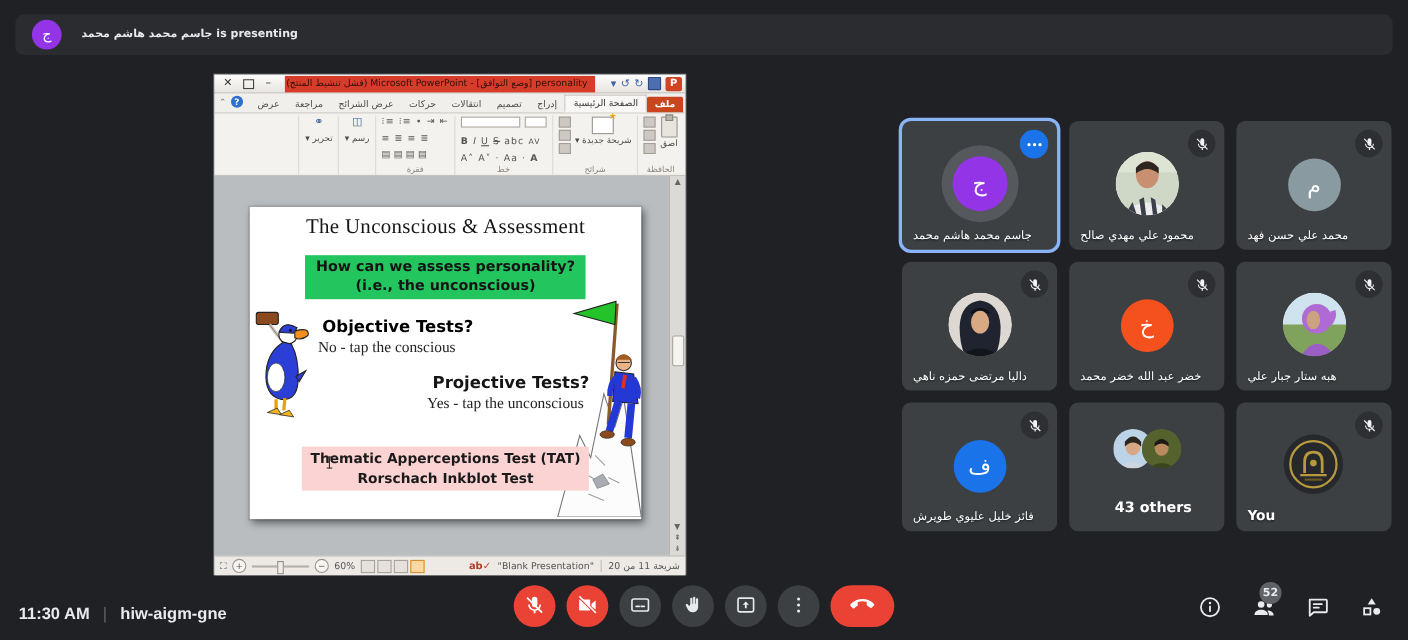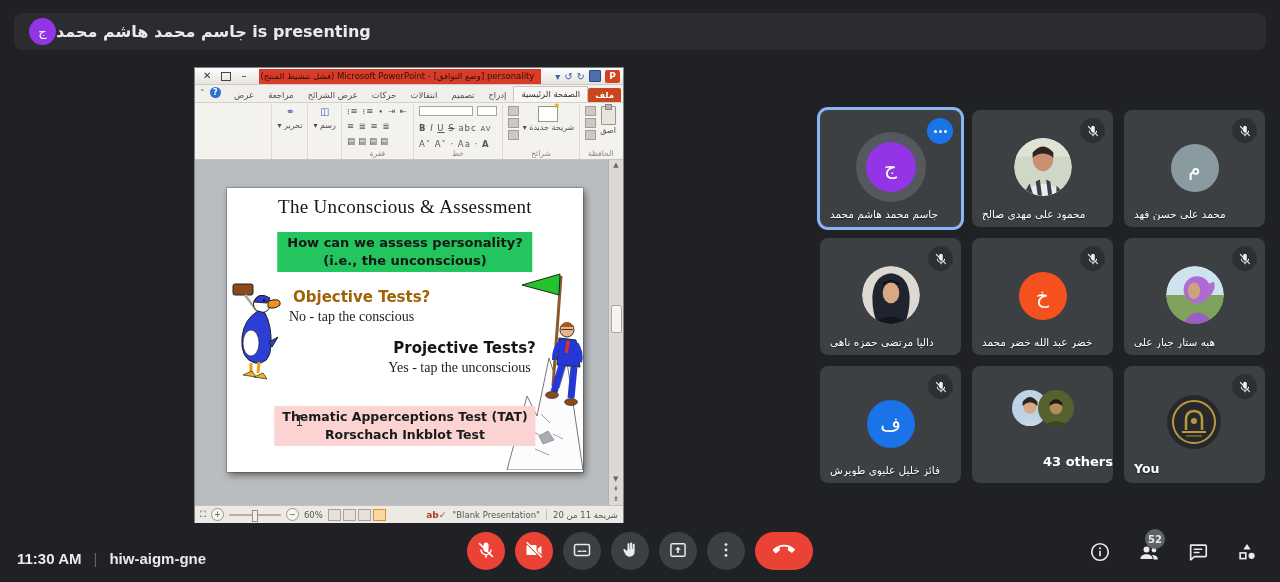--- a/index.html
+++ b/index.html
@@ -6,21 +6,21 @@
   body{
     width:1280px;height:582px;position:relative;overflow:hidden;
     background:#202124;font-family:"DejaVu Sans","Liberation Sans",sans-serif;
     -webkit-font-smoothing:antialiased;
   }
   
   .banner{position:absolute;left:14px;top:13px;width:1252px;height:37px;background:#2a2c2f;
     border-radius:8px;display:flex;align-items:center;padding-left:15px;box-sizing:border-box;}
   .banner-avatar{width:27px;height:27px;border-radius:50%;background:#9334e6;color:#fff;
     display:flex;align-items:center;justify-content:center;font-size:13px;flex:0 0 auto;}
-  .banner-text{margin-left:0;color:#e8eaed;font-size:16px;font-weight:700;}
+  .banner-text{margin-left:18px;color:#e8eaed;font-size:10px;font-weight:700;}
   
   .ppt{position:absolute;left:195px;top:68px;width:428px;height:454px;background:#c6c9cb;
     box-shadow:0 0 0 1px #7e8287;font-family:"DejaVu Sans",sans-serif;}
   .ppt-titlebar{height:17px;background:linear-gradient(#fdfdfc,#e7e4e0);display:flex;align-items:center;
     font-size:9px;color:#444;padding:0 3px;box-sizing:border-box;border-bottom:1px solid #cfccc7;}
   .winbtn{margin:0 5px;color:#333;font-size:10px;line-height:10px;cursor:default;}
   .winbtn.maxi{width:8px;height:7px;border:1px solid #444;display:inline-block;}
   .ppt-title{background:#d63c29;color:#30100a;height:15px;display:flex;align-items:center;
     padding:0 7px;margin-left:8px;font-size:8.5px;white-space:nowrap;overflow:hidden;max-width:268px;}
   .qat{margin-left:auto;display:flex;align-items:center;gap:4px;color:#3a62a8;font-size:10px;}
@@ -56,21 +56,21 @@
   .vscroll{position:absolute;right:0;top:0;bottom:0;width:14px;background:#dcd9d6;border-left:1px solid #b3afaa;
     display:flex;flex-direction:column;align-items:center;font-size:7px;color:#666;}
   .vthumb{position:absolute;top:42%;left:2px;width:9px;height:26px;background:#f6f4f1;border:1px solid #a9a49d;border-radius:2px;}
   .vs-bottom{position:absolute;bottom:2px;display:flex;flex-direction:column;gap:2px;}
   .slide{position:absolute;left:32px;top:28px;width:356px;height:284px;background:#fff;
     box-shadow:2px 3px 7px rgba(0,0,0,.5),0 0 0 1px #9a9a9a;}
   .slide-title{position:absolute;top:8px;left:0;right:0;text-align:center;
     font-family:"Liberation Serif","DejaVu Serif",serif;font-size:19px;color:#161616;letter-spacing:.3px;}
   .ybox{position:absolute;top:44px;left:50%;transform:translateX(-50%);background:#22c55e;
     padding:2px 10px;text-align:center;font-weight:700;font-size:13px;line-height:1.4;color:#151515;white-space:nowrap;}
-  .obj-q{position:absolute;left:66px;top:100px;font-weight:700;font-size:15px;color:#a16207;}
+  .obj-q{position:absolute;left:66px;top:100px;font-weight:700;font-size:15px;color:#000000;}
   .obj-a{position:absolute;left:62px;top:121px;font-family:"Liberation Serif",serif;font-size:14px;color:#222;}
   .proj-q{position:absolute;left:130px;top:151px;width:215px;text-align:center;font-weight:700;font-size:15px;color:#151515;}
   .proj-a{position:absolute;left:120px;top:172px;width:225px;text-align:center;font-family:"Liberation Serif",serif;font-size:14px;color:#222;}
   .pbox{position:absolute;top:218px;left:50%;transform:translateX(-50%);background:#fbd3d3;
     padding:2px 8px;text-align:center;font-weight:700;font-size:12.5px;line-height:1.45;color:#1a1a1a;white-space:nowrap;}
   .ibeam{position:absolute;left:72px;top:227px;width:1px;height:11px;background:#333;}
   .ibeam:before,.ibeam:after{content:"";position:absolute;left:-2px;width:5px;height:1px;background:#333;}
   .ibeam:after{bottom:0;}
   .dodo{position:absolute;left:4px;top:86px;}
   .climber{position:absolute;right:-2px;top:76px;}
@@ -99,21 +99,21 @@
     background:#55585c;display:flex;align-items:center;justify-content:center;}
   .ring .letter-avatar{position:static;transform:none;width:50px;height:50px;}
   .photo-avatar{position:absolute;left:50%;top:28px;transform:translateX(-50%);width:58px;height:58px;border-radius:50%;overflow:hidden;}
   .mic-chip{position:absolute;top:8px;right:8px;width:25px;height:25px;border-radius:50%;
     background:rgba(32,33,36,.55);display:flex;align-items:center;justify-content:center;color:#f1f3f4;}
   .more-chip{position:absolute;top:8px;right:8px;width:26px;height:26px;border-radius:50%;background:#1a73e8;
     display:flex;align-items:center;justify-content:center;gap:2px;}
   .more-chip i{width:3px;height:3px;border-radius:50%;background:#fff;}
   .pair-wrap{position:absolute;left:50%;top:24px;transform:translateX(-50%);display:flex;}
   .pair-wrap .p2{margin-left:-10px;}
-  .others-label{position:absolute;left:0;right:0;top:88px;text-align:right;color:#fff;font-size:13px;font-weight:700;padding-left:12px;}
+  .others-label{position:absolute;left:0;right:0;top:88px;text-align:center;color:#fff;font-size:13px;font-weight:700;padding-left:12px;}
   
   .footer-left{position:absolute;left:17px;bottom:15px;display:flex;align-items:center;gap:12px;
     color:#e8eaed;font-size:15px;font-weight:700;font-family:"Liberation Sans",sans-serif;}
   .footer-left .divider{color:#5f6368;font-weight:400;}
   .controls{position:absolute;left:50%;transform:translateX(-50%);bottom:12px;display:flex;gap:10px;align-items:center;}
   .ctl{width:38px;height:38px;border-radius:50%;display:flex;align-items:center;justify-content:center;
     color:#e8eaed;border:none;padding:0;cursor:pointer;}
   .ctl.red{background:#ea4335;color:#fff;}
   .ctl.dark{background:#3c4043;}
   .ctl.hang{width:58px;border-radius:19px;background:#ea4335;color:#fff;}

